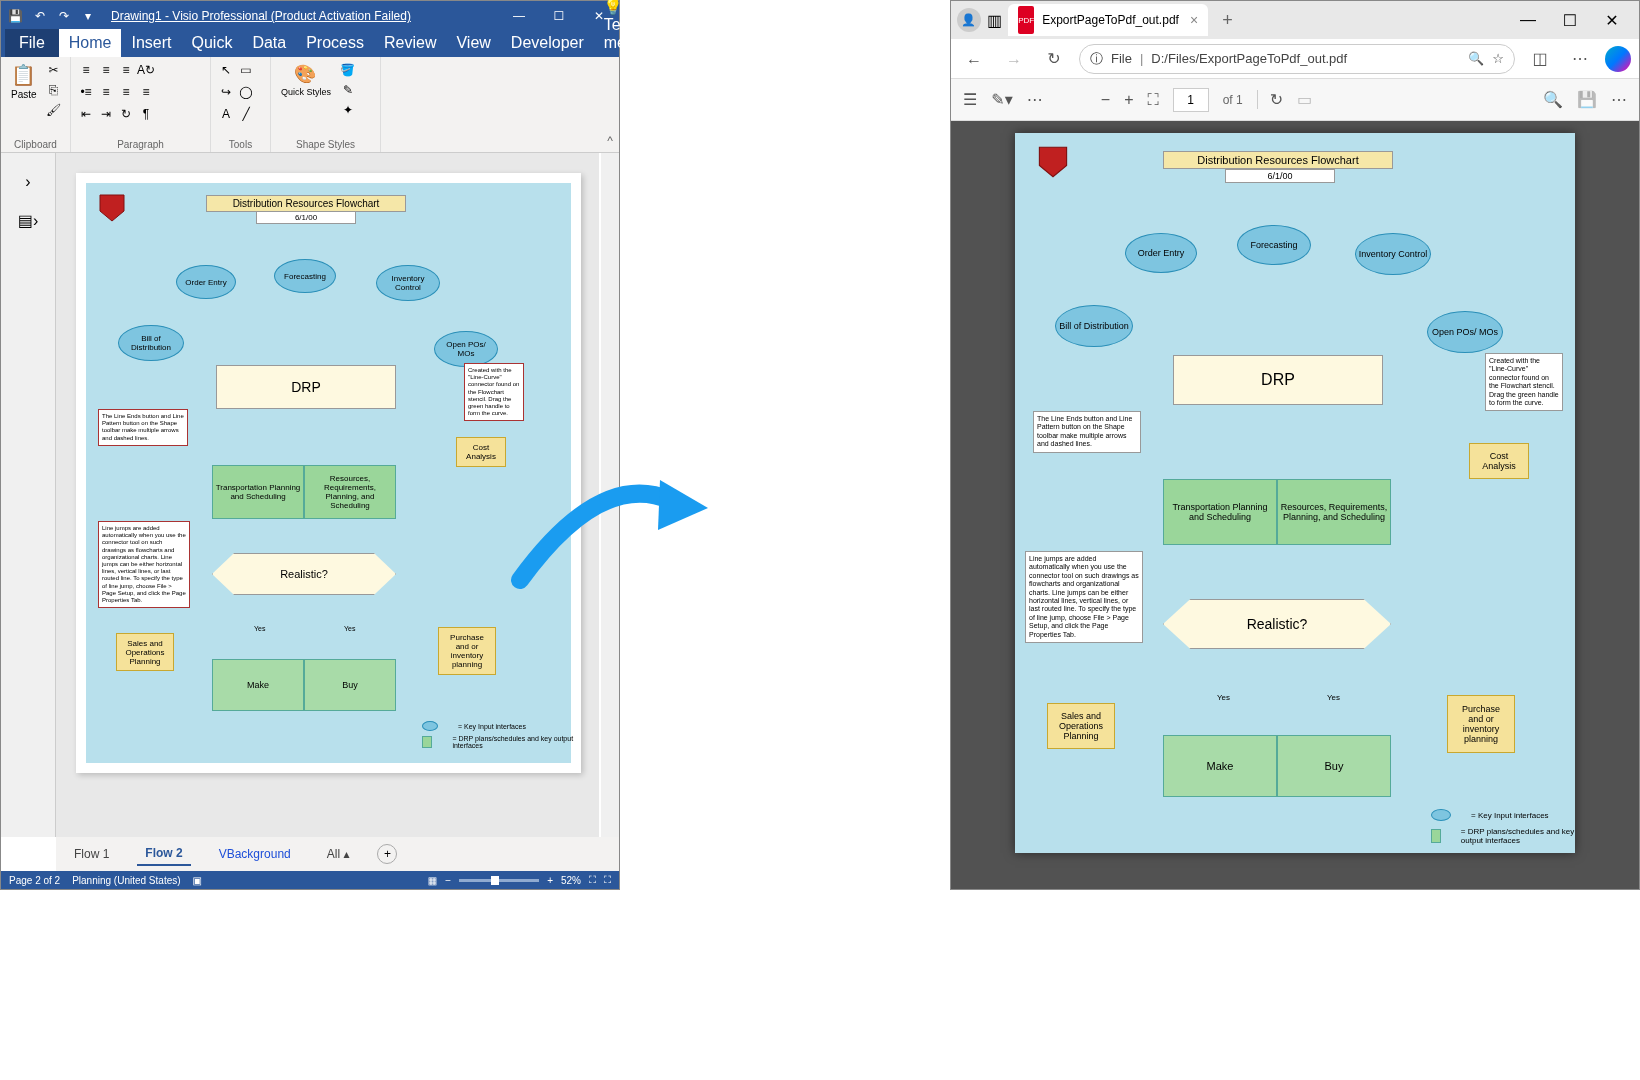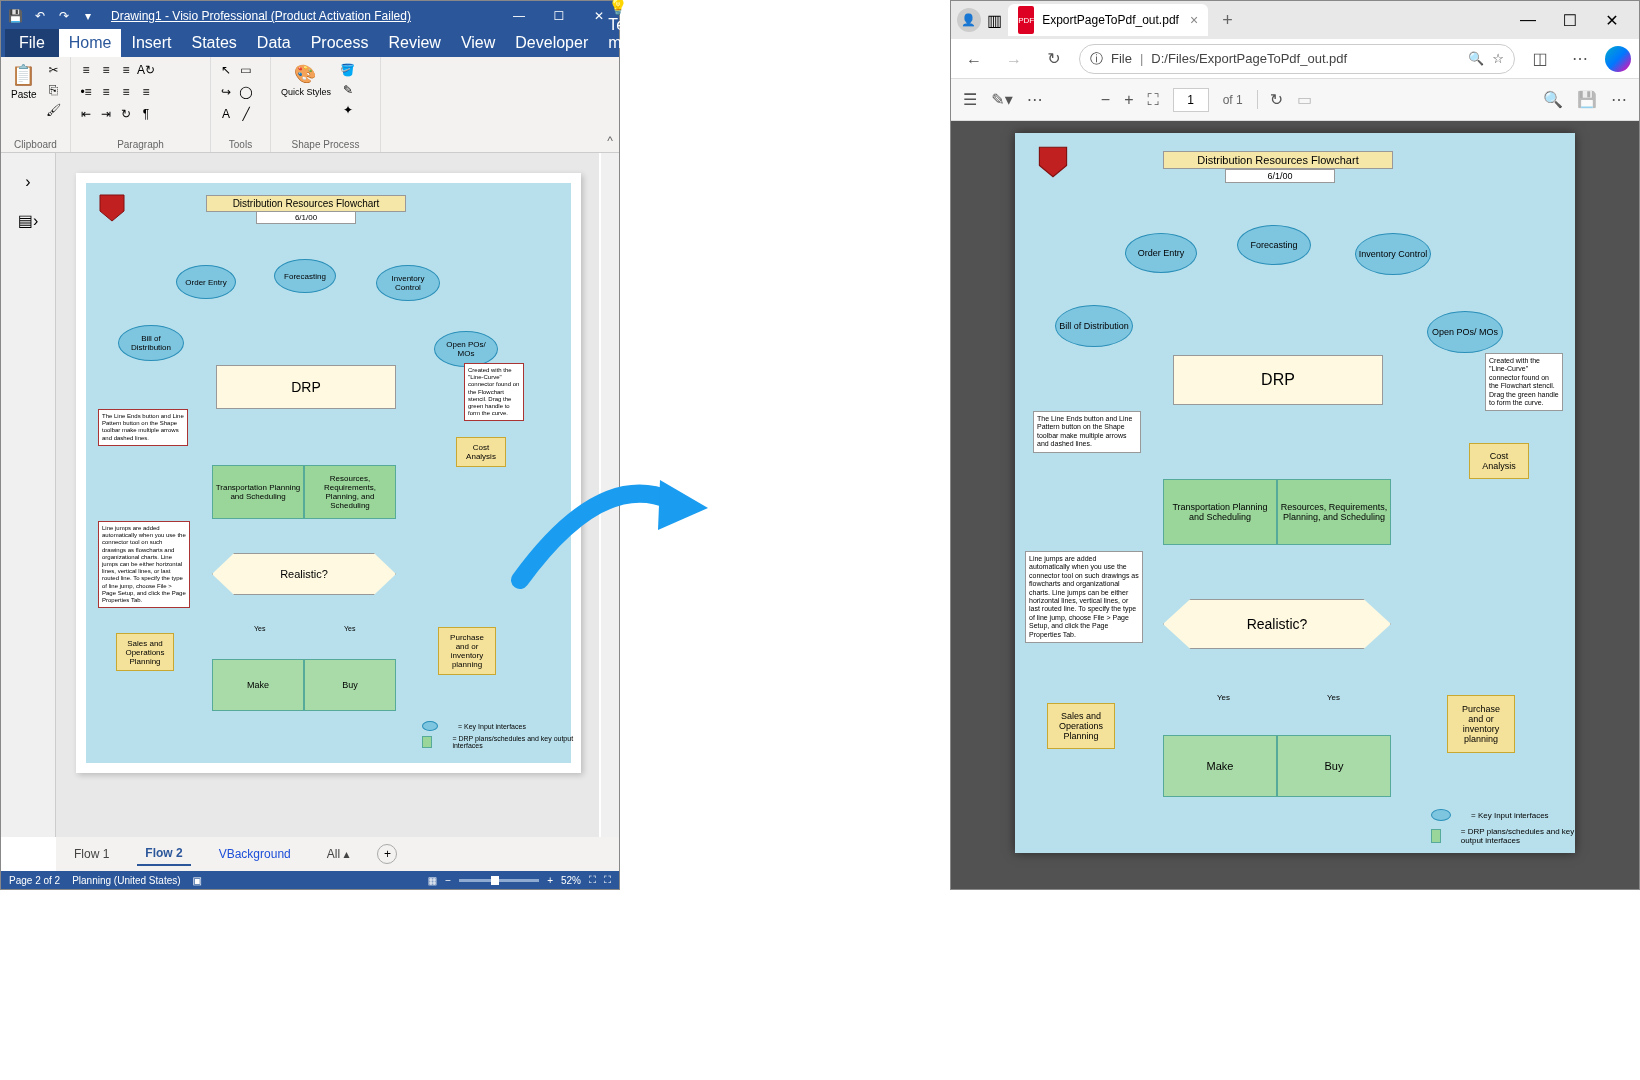--- a/index.html
+++ b/index.html
@@ -113,21 +113,21 @@
       <div class="win-btn">—</div>
       <div class="win-btn">☐</div>
       <div class="win-btn">✕</div>
     </div>
   </div>
 
   <div class="ribbon-tabs">
     <div class="rtab file">File</div>
     <div class="rtab active">Home</div>
     <div class="rtab">Insert</div>
-    <div class="rtab">States</div>
+    <div class="rtab">Quick</div>
     <div class="rtab">Data</div>
     <div class="rtab">Process</div>
     <div class="rtab">Review</div>
     <div class="rtab">View</div>
     <div class="rtab">Developer</div>
     <div class="rtab">💡 <span>Tell me...</span></div>
     <div style="margin-left:auto;padding:4px 10px;color:#fff;cursor:pointer">✕</div>
   </div>
 
   <div class="ribbon-body">
@@ -195,21 +195,21 @@
         <div class="big-btn">
           <div style="font-size:18px">🎨</div>
           <span style="font-size:9px;text-align:center">Quick Styles</span>
         </div>
         <div class="col-stack">
           <div class="mini-btn">🪣</div>
           <div class="mini-btn">✎</div>
           <div class="mini-btn">✦</div>
         </div>
       </div>
-      <div class="rgroup-label">Shape Process</div>
+      <div class="rgroup-label">Shape Styles</div>
     </div>
     <div class="ribbon-collapse">^</div>
   </div>
 
   <div class="side-ruler">
     <div>›</div>
     <div>▤›</div>
   </div>
 
   <div class="canvas-area">

